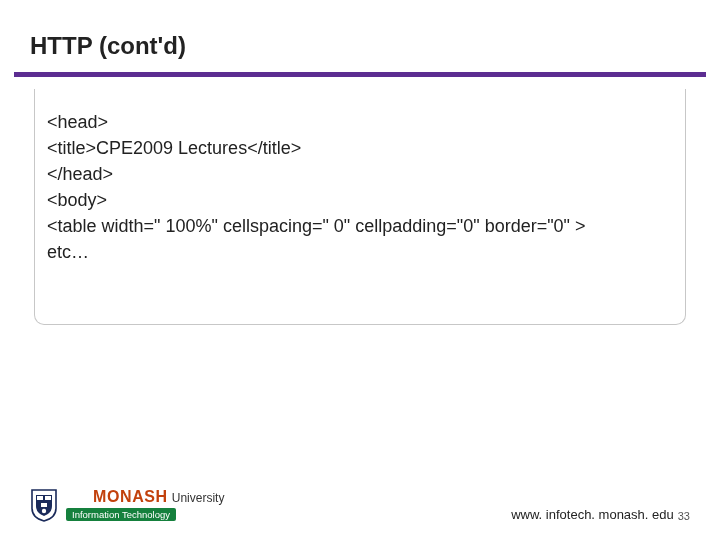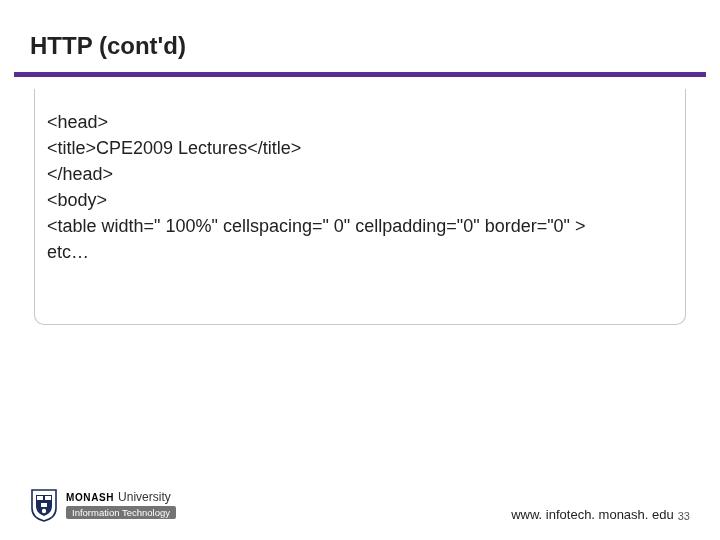--- a/index.html
+++ b/index.html
@@ -72,31 +72,32 @@
     display: flex;
     flex-direction: column;
     line-height: 1;
   }
   .logo-main {
     display: flex;
     align-items: baseline;
     gap: 4px;
   }
   .logo-monash {
-    font-size: 10px;
+    font-size: 16px;
     font-weight: bold;
     letter-spacing: 0.6px;
-    color: #000000;
+    color: #c2410c;
+    margin-left: 27px;
   }
   .logo-univ {
     font-size: 12px;
     color: #333;
   }
   .logo-it-bar {
-    background: #737373;
+    background: #15803d;
     color: #fff;
     font-size: 9.5px;
     padding: 2px 6px;
     margin-top: 3px;
     border-radius: 2px;
     display: inline-block;
     width: max-content;
   }
   .footer-right {
     display: flex;

